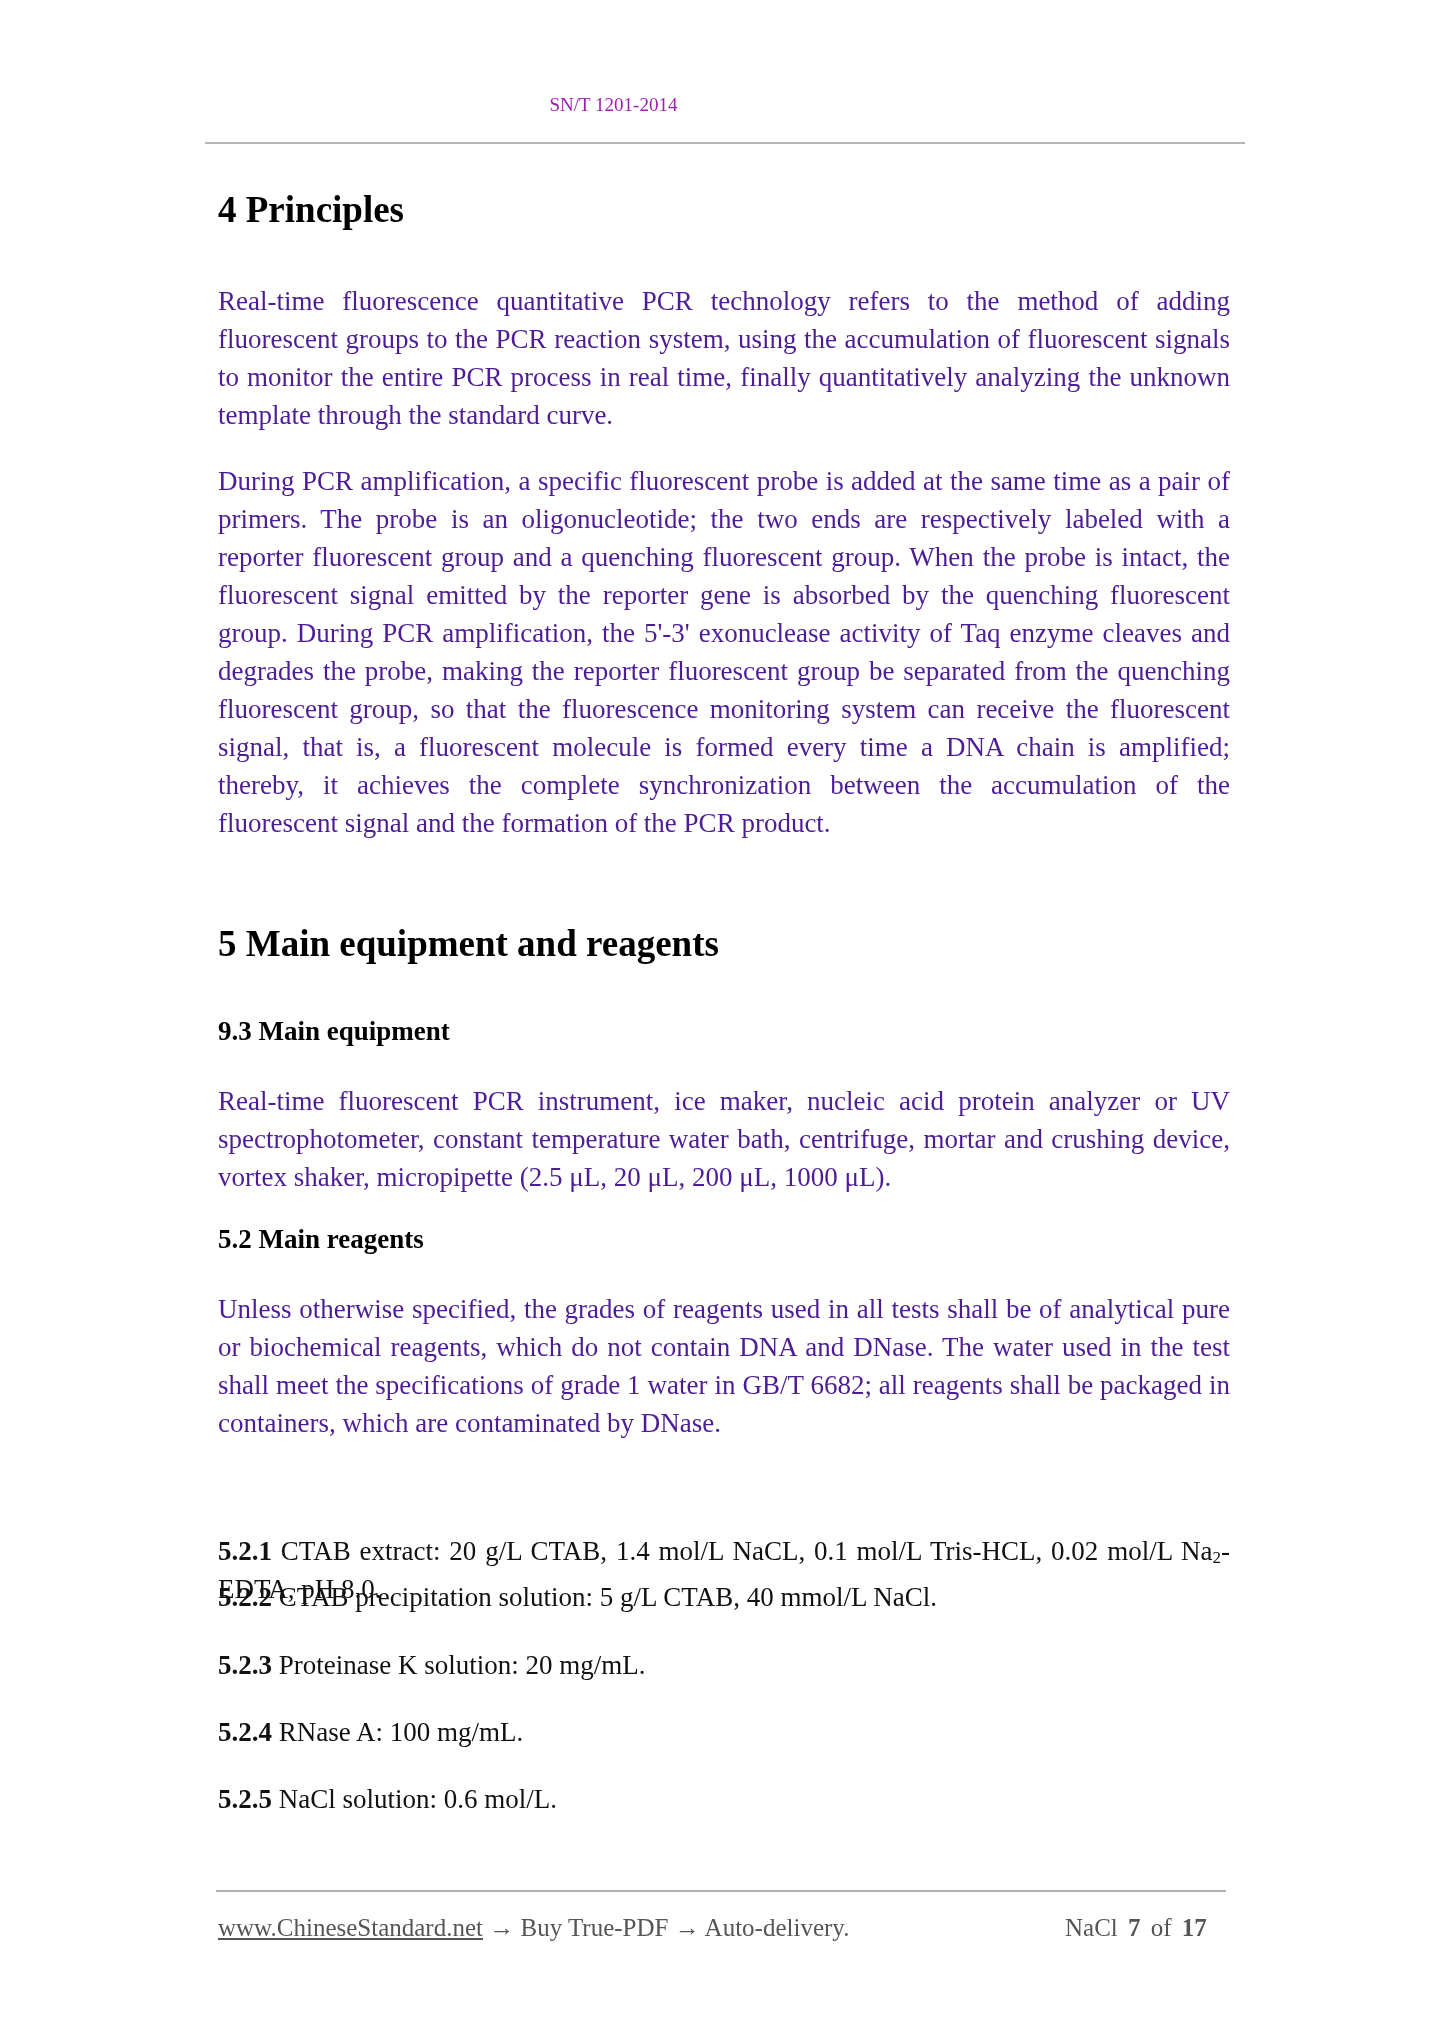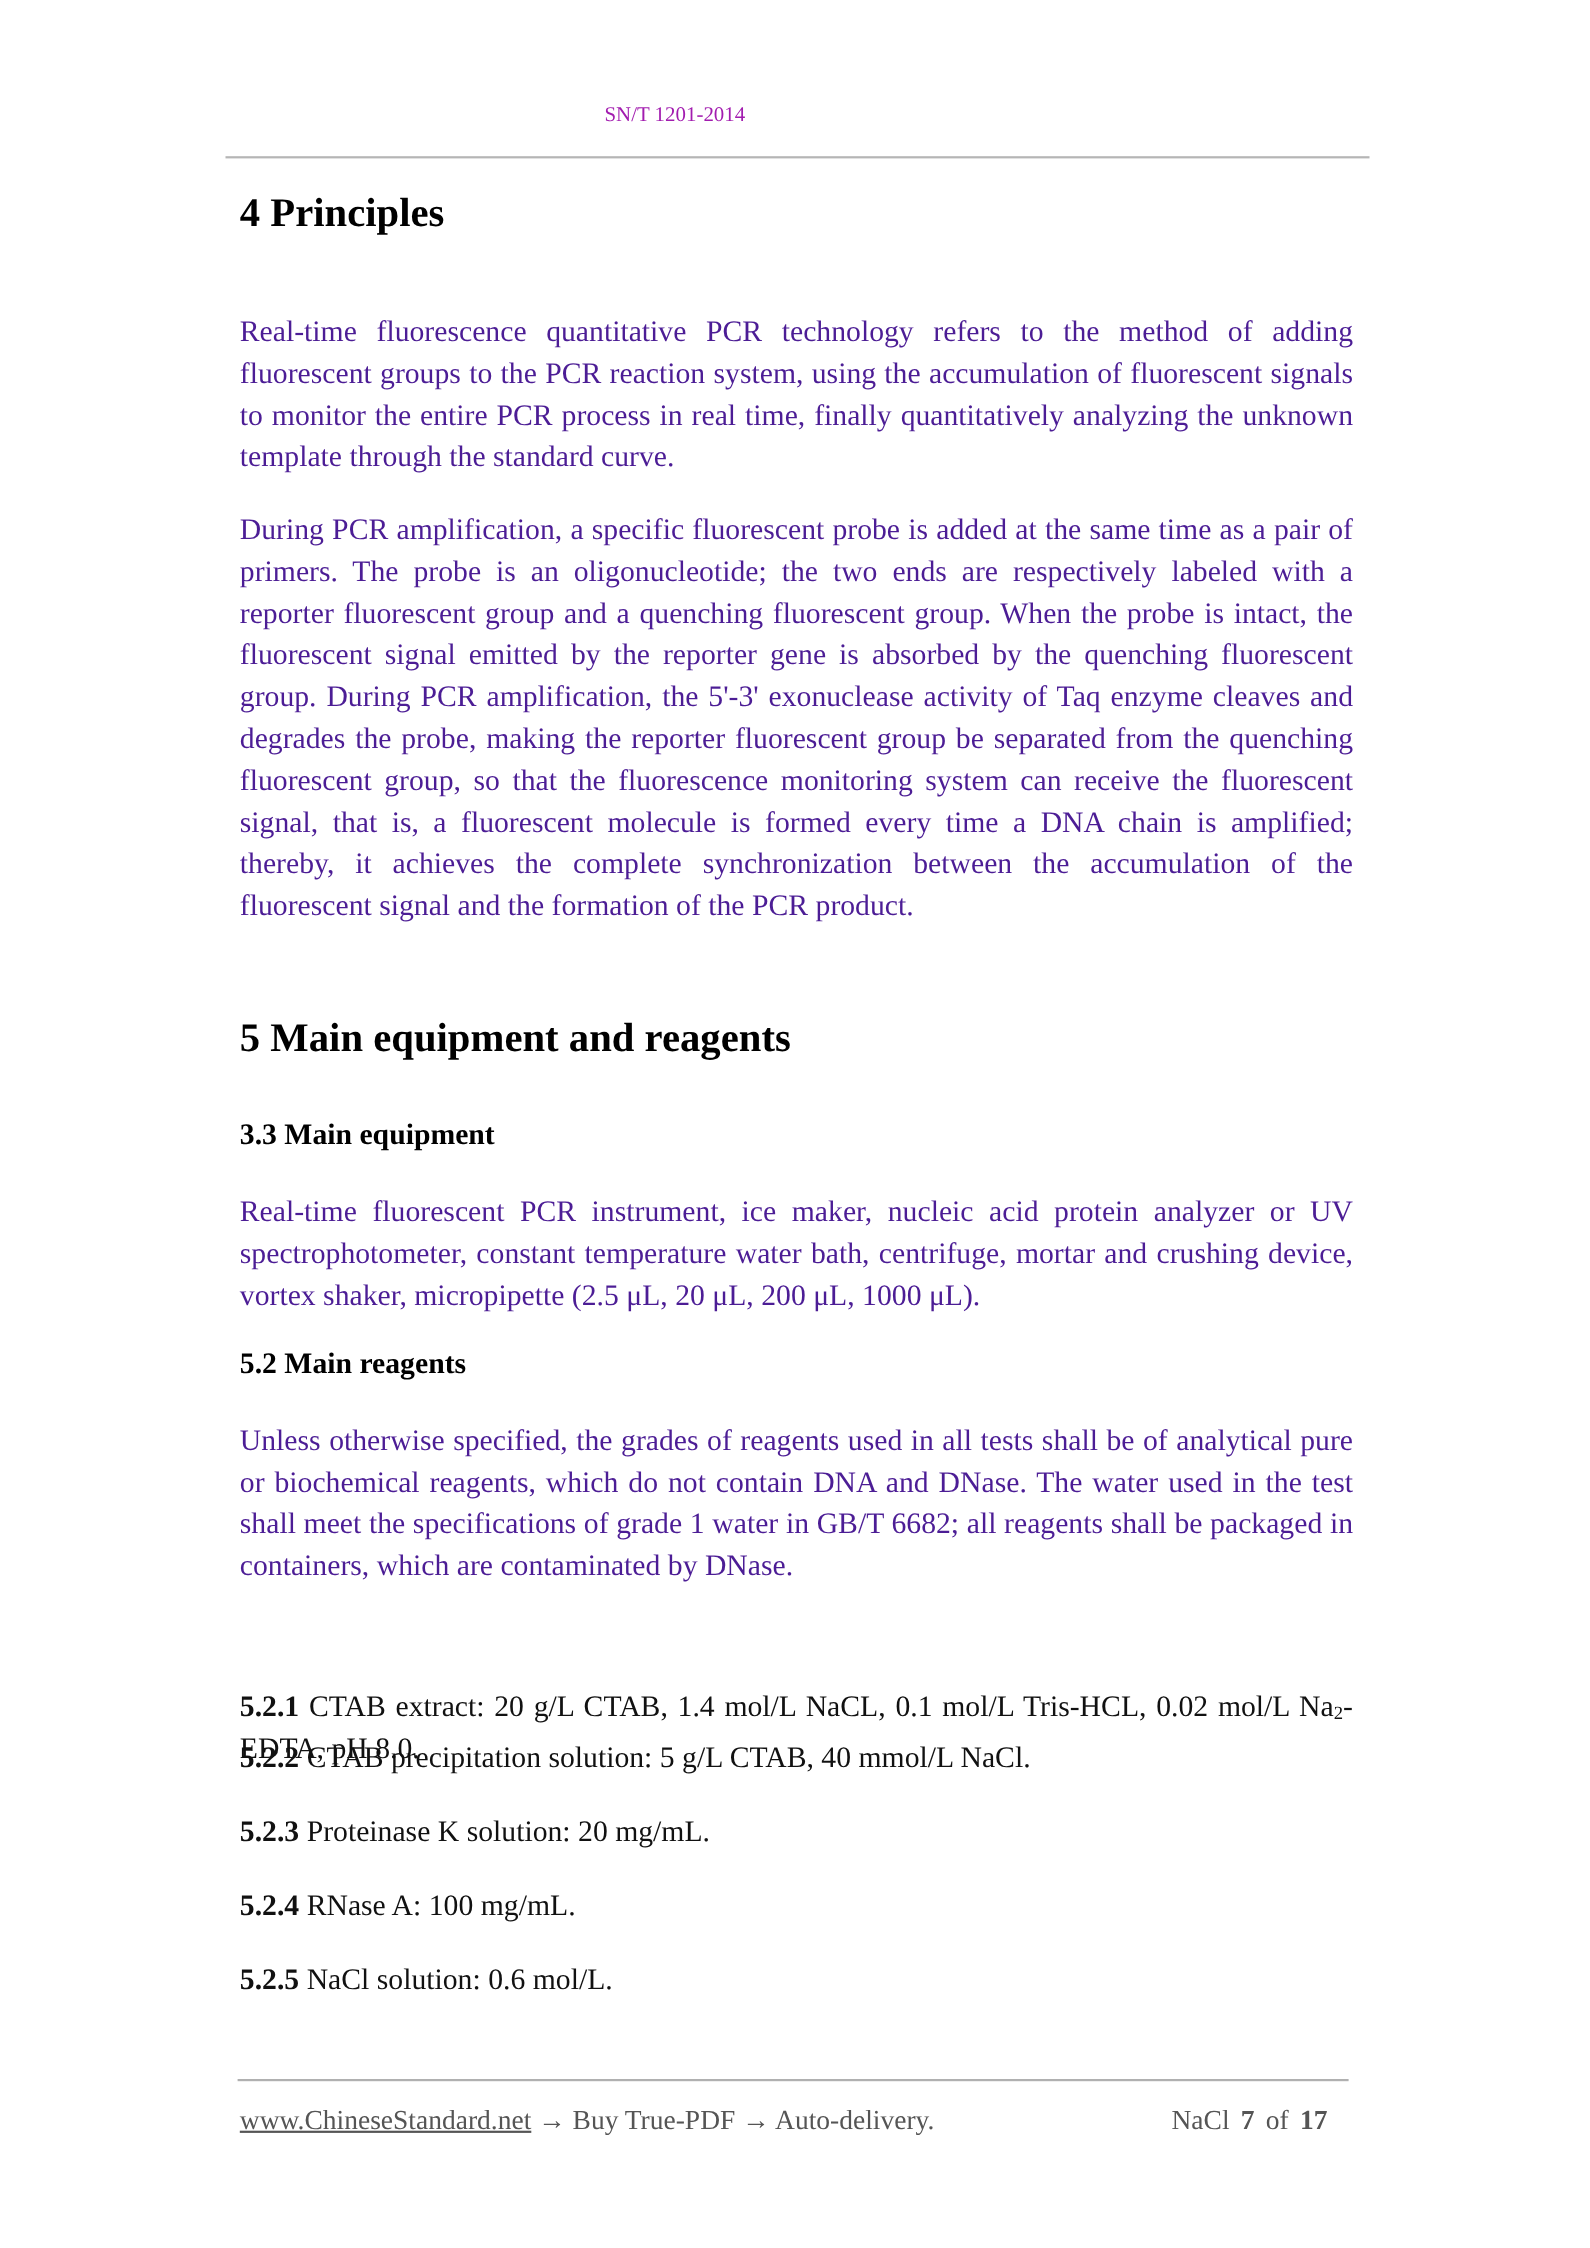--- a/index.html
+++ b/index.html
@@ -25,26 +25,26 @@
   .footer-right b { color: #555; }
 </style>
 </head>
 <body>
 
 <div>
   <div class="header-text">SN/T 1201-2014</div>
   <div class="header-rule"></div>
 </div>
 
-<h1 class="h1" style="top:172px;text-align:center;">4 Principles</h1>
+<h1 class="h1" style="top:188px;text-align:center;">4 Principles</h1>
 <p class="para" style="top:282px;">Real-time fluorescence quantitative PCR technology refers to the method of adding fluorescent groups to the PCR reaction system, using the accumulation of fluorescent signals to monitor the entire PCR process in real time, finally quantitatively analyzing the unknown template through the standard curve.</p>
 <p class="para" style="top:462px;">During PCR amplification, a specific fluorescent probe is added at the same time as a pair of primers. The probe is an oligonucleotide; the two ends are respectively labeled with a reporter fluorescent group and a quenching fluorescent group. When the probe is intact, the fluorescent signal emitted by the reporter gene is absorbed by the quenching fluorescent group. During PCR amplification, the 5'-3' exonuclease activity of Taq enzyme cleaves and degrades the probe, making the reporter fluorescent group be separated from the quenching fluorescent group, so that the fluorescence monitoring system can receive the fluorescent signal, that is, a fluorescent molecule is formed every time a DNA chain is amplified; thereby, it achieves the complete synchronization between the accumulation of the fluorescent signal and the formation of the PCR product.</p>
 
 <h1 class="h1" style="top:922px;">5 Main equipment and reagents</h1>
-<h2 class="h2" style="top:1016px;">3.3 Main equipment</h2>
+<h2 class="h2" style="top:1016px;">9.3 Main equipment</h2>
 <p class="para" style="top:1082px;">Real-time fluorescent PCR instrument, ice maker, nucleic acid protein analyzer or UV spectrophotometer, constant temperature water bath, centrifuge, mortar and crushing device, vortex shaker, micropipette (2.5 μL, 20 μL, 200 μL, 1000 μL).</p>
 
 <h2 class="h2" style="top:1224px;">5.2 Main reagents</h2>
 <p class="para" style="top:1290px;">Unless otherwise specified, the grades of reagents used in all tests shall be of analytical pure or biochemical reagents, which do not contain DNA and DNase. The water used in the test shall meet the specifications of grade 1 water in GB/T 6682; all reagents shall be packaged in containers, which are contaminated by DNase.</p>
 
 <p class="item" style="top:1532px;">
   <b>5.2.1</b><span> CTAB extract: 20 g/L CTAB, 1.4 mol/L NaCL, 0.1 mol/L Tris-HCL, 0.02 mol/L Na</span><sub>2</sub><span>-EDTA, pH 8.0.</span>
 </p>
 <p class="item" style="top:1578px;">
   <b>5.2.2</b><span> CTAB precipitation solution: 5 g/L CTAB, 40 mmol/L NaCl.</span>

